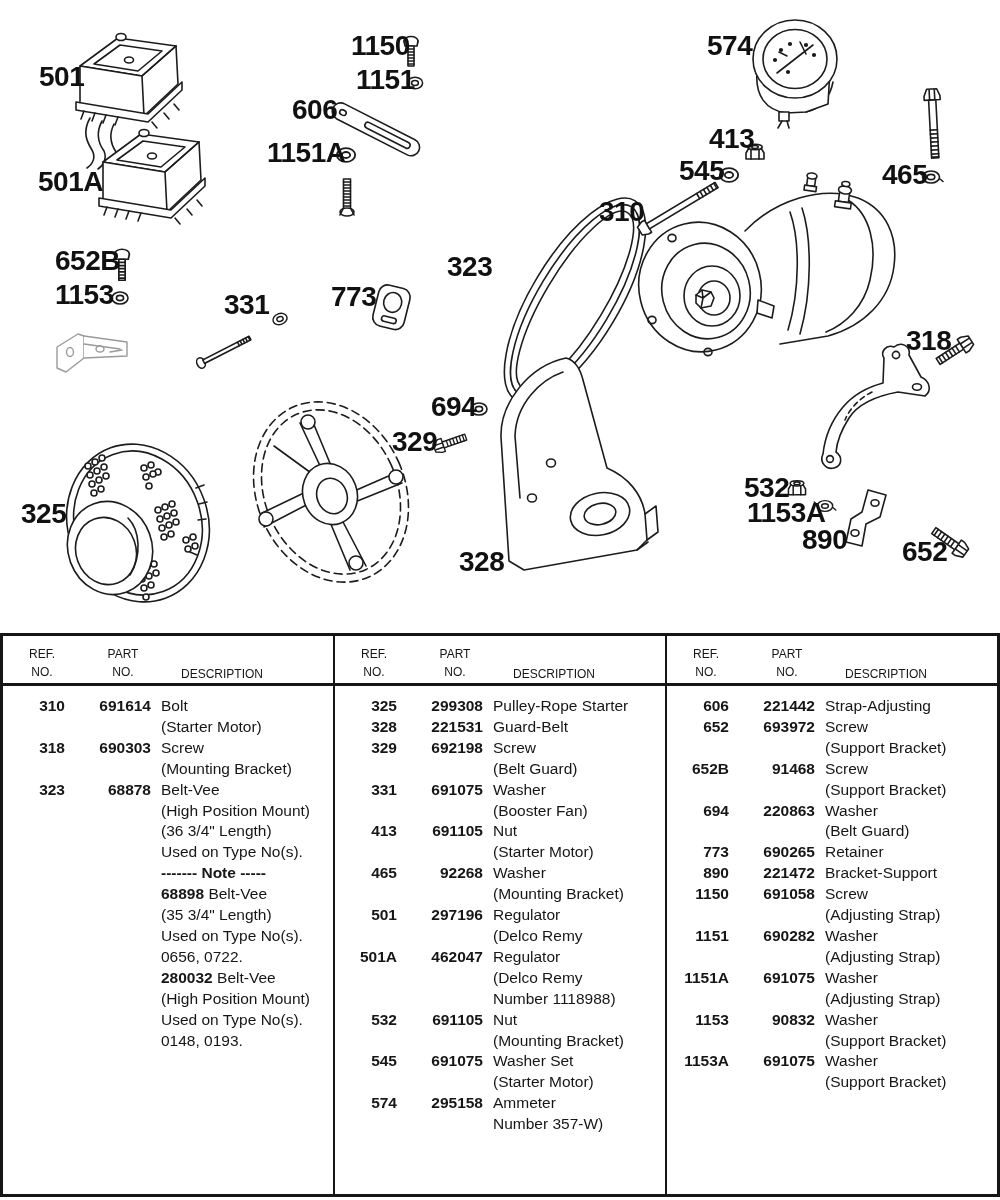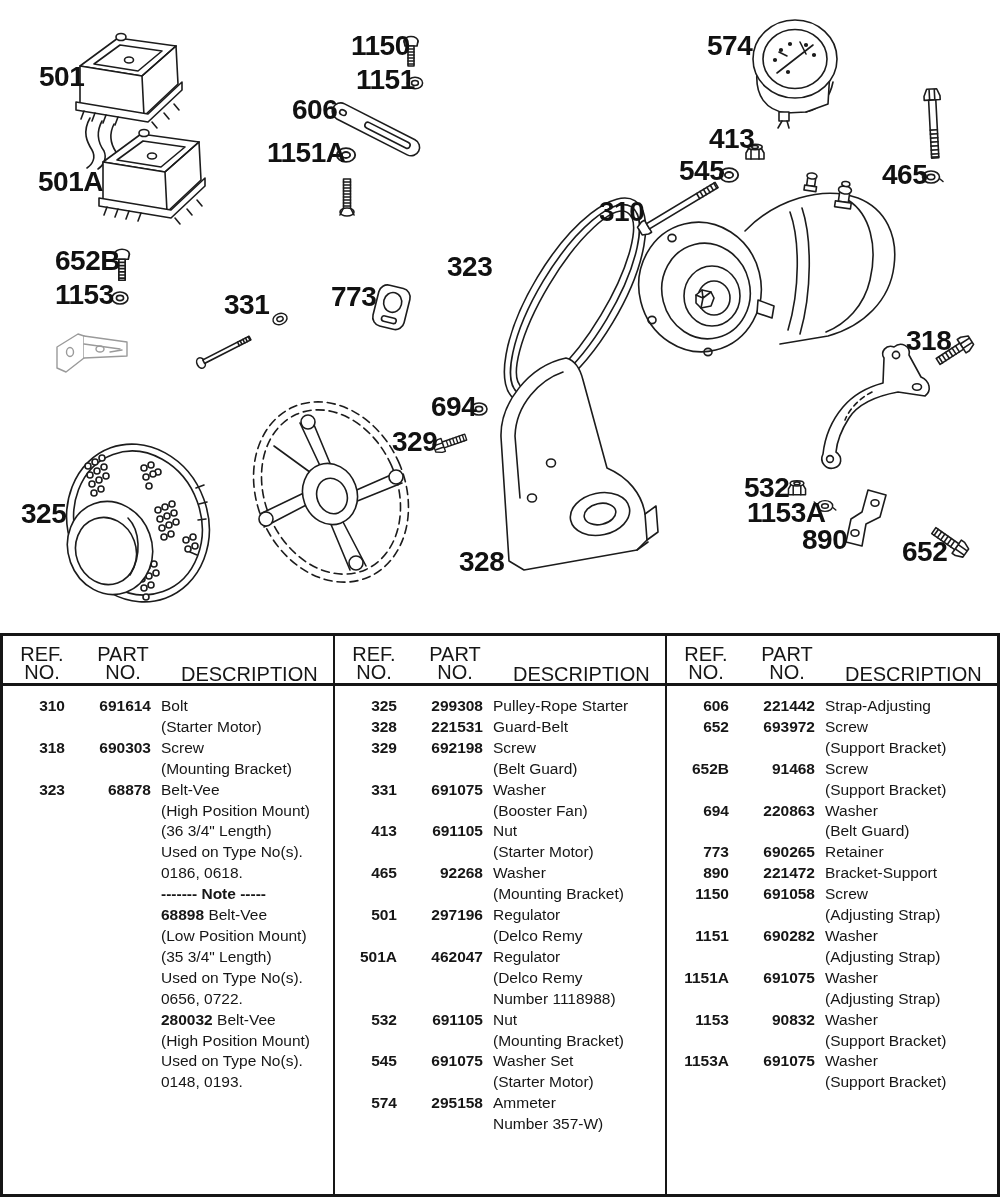--- a/index.html
+++ b/index.html
@@ -8,21 +8,21 @@
   .diagram-wrap{position:absolute;top:0;left:0;width:1000px;height:633px;}
   svg{display:block;}
   .callout{font-family:"Liberation Sans",sans-serif;font-size:28px;font-weight:bold;
            fill:#111;letter-spacing:-0.5px;}
   
   .parts-table{position:absolute;top:633px;left:0;width:994px;height:558px;
                border:3px solid #161616;display:flex;background:#fff;}
   .pt-col{flex:1 1 0;min-width:0;display:flex;flex-direction:column;}
   .pt-col + .pt-col{border-left:2.5px solid #161616;}
   .thead{height:47px;border-bottom:3px solid #161616;display:grid;
-         grid-template-columns:78px 84px 1fr;align-items:center;font-size:20px;}
+         grid-template-columns:78px 84px 1fr;align-items:center;font-size:12px;}
   .th-stack{display:flex;flex-direction:column;align-items:center;line-height:18px;padding-top:2px;}
   .th-desc{align-self:end;padding:0 0 5px 16px;line-height:18px;margin-top:29px;}
   .tbody{padding-top:10px;font-size:15.5px;}
   .trow{display:grid;grid-template-columns:62px 86px 1fr;line-height:20.9px;}
   .c-ref,.c-part{text-align:right;font-weight:bold;white-space:pre;}
   .c-desc{padding-left:10px;white-space:pre;}
   .c-desc .b{font-weight:bold;}
 </style>
 </head>
 <body>
@@ -370,36 +370,26 @@
             <span class="c-desc"><span>(36 3/4" Length)</span></span>
           </div>
           <div class="trow">
             <span class="c-ref"></span>
             <span class="c-part"></span>
             <span class="c-desc"><span>Used on Type No(s).</span></span>
           </div>
           <div class="trow">
             <span class="c-ref"></span>
             <span class="c-part"></span>
-            <span class="c-desc"><span>0186, 0618.</span></span>
-          </div>
-          <div class="trow">
-            <span class="c-ref"></span>
-            <span class="c-part"></span>
             <span class="c-desc"><span></span><span class="b">------- Note -----</span><span></span></span>
           </div>
           <div class="trow">
             <span class="c-ref"></span>
             <span class="c-part"></span>
             <span class="c-desc"><span></span><span class="b">68898</span><span> Belt-Vee</span></span>
-          </div>
-          <div class="trow">
-            <span class="c-ref"></span>
-            <span class="c-part"></span>
-            <span class="c-desc"><span>(Low Position Mount)</span></span>
           </div>
           <div class="trow">
             <span class="c-ref"></span>
             <span class="c-part"></span>
             <span class="c-desc"><span>(35 3/4" Length)</span></span>
           </div>
           <div class="trow">
             <span class="c-ref"></span>
             <span class="c-part"></span>
             <span class="c-desc"><span>Used on Type No(s).</span></span>

